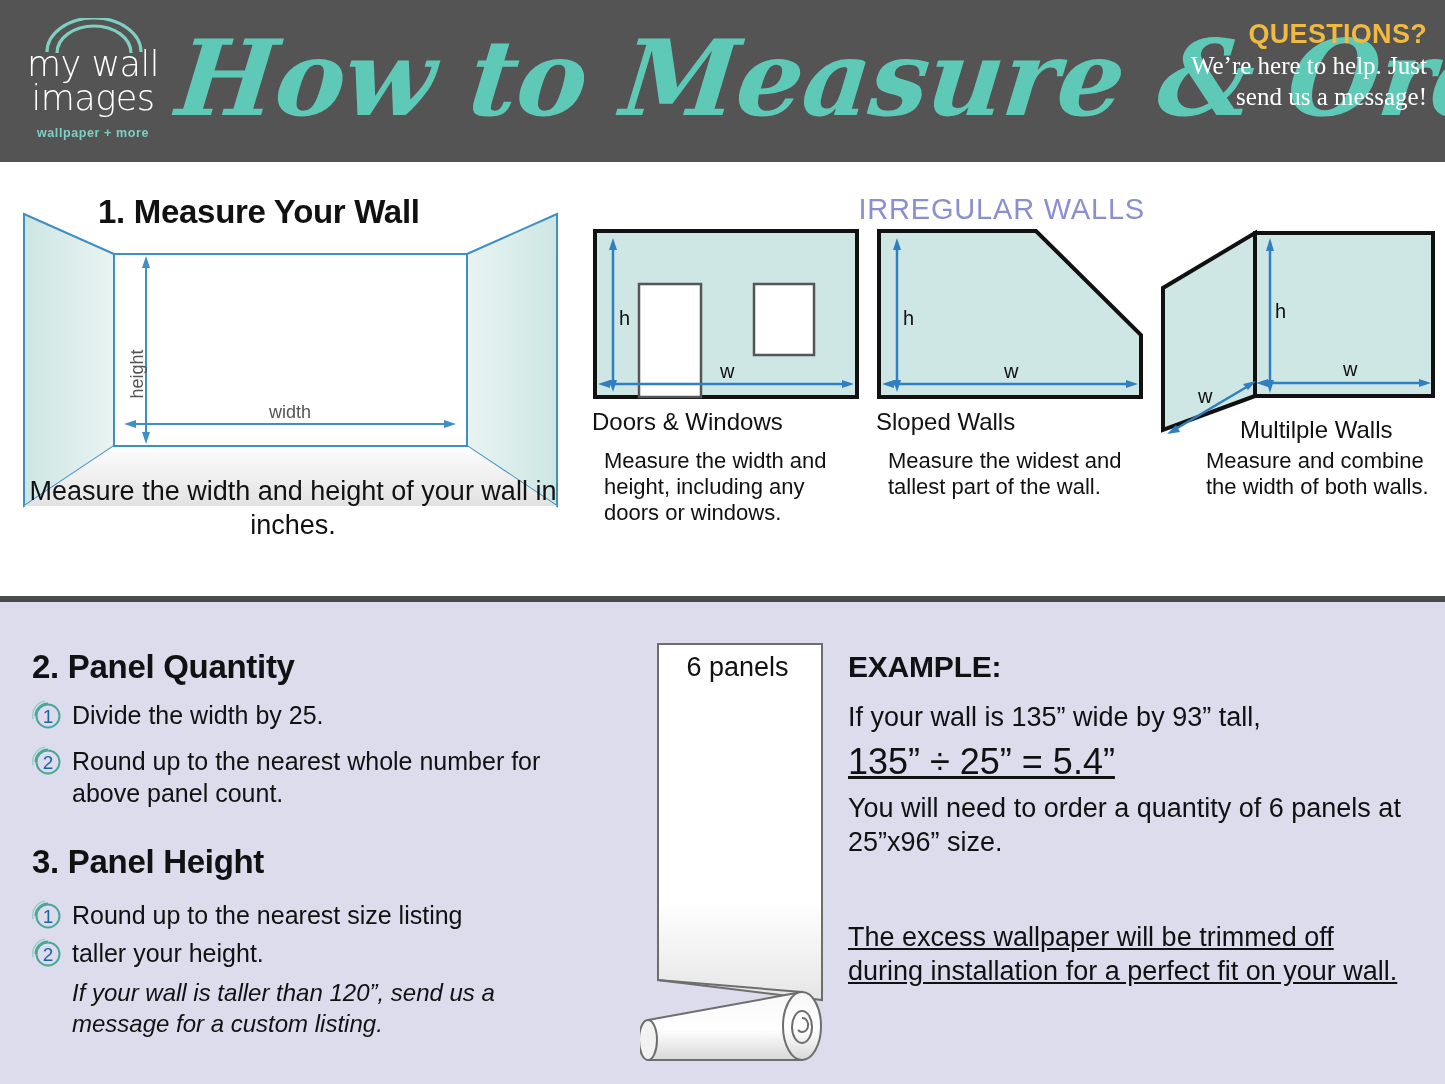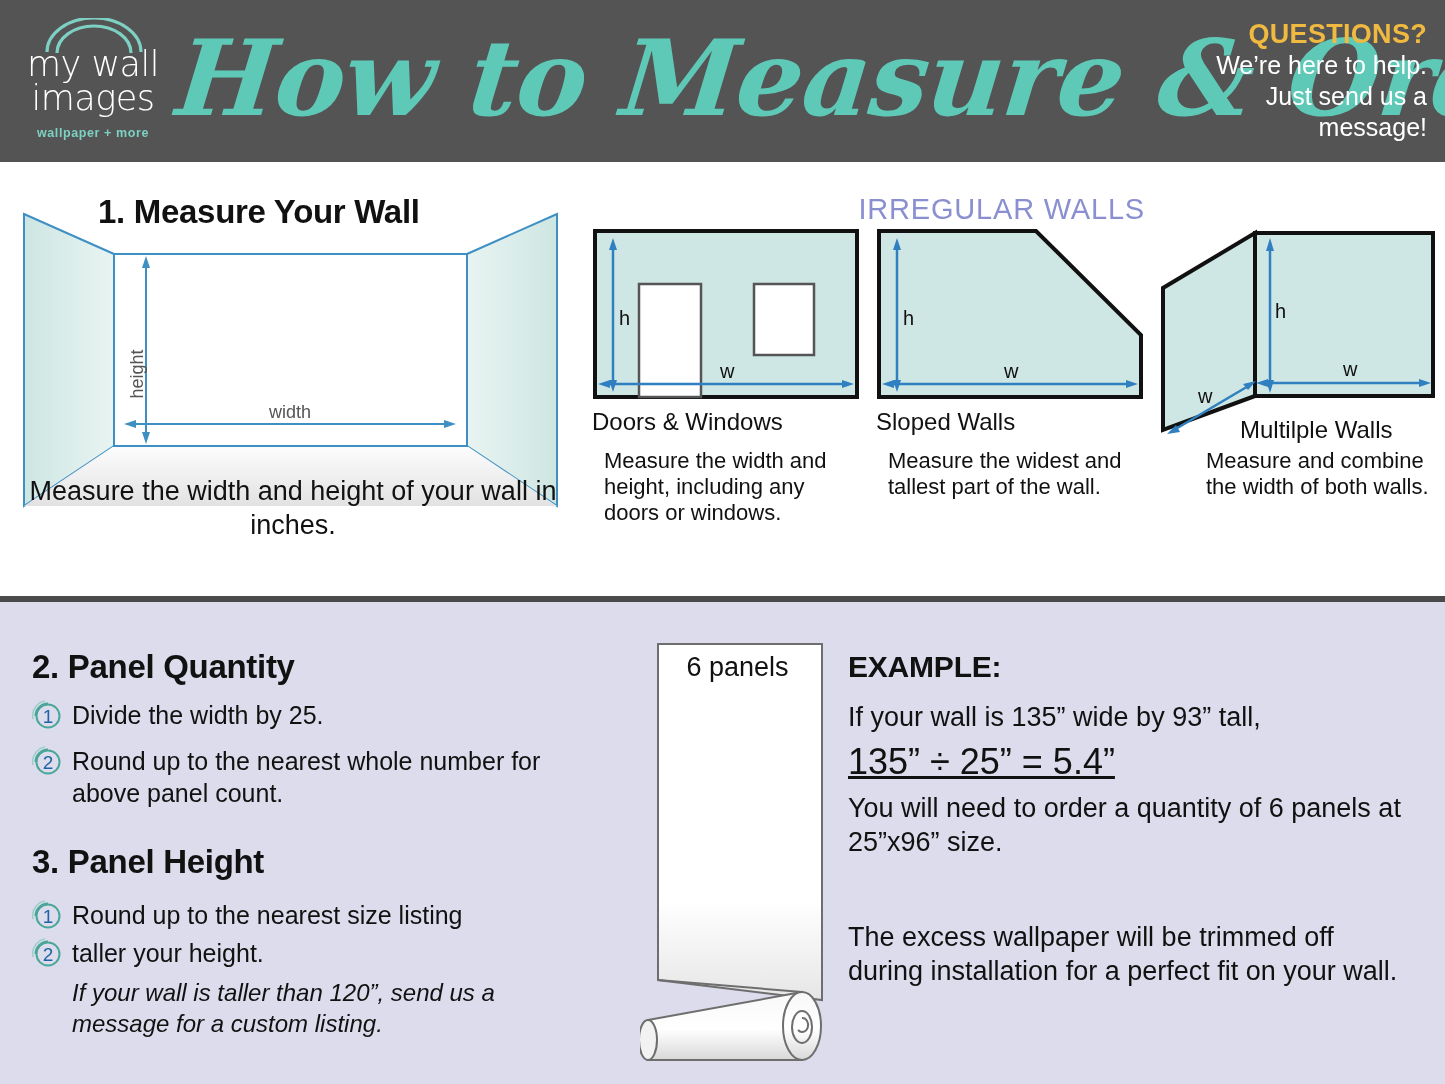--- a/index.html
+++ b/index.html
@@ -44,21 +44,21 @@
     letter-spacing:-1px;
   }
   .questions{
     position:absolute;right:18px;top:18px;width:250px;text-align:right;
   }
   .q-title{
     font-size:27px;font-weight:bold;color:#f0b93f;letter-spacing:0.3px;
     line-height:32px;
   }
   .q-body{
-    font-size:25px;color:#ffffff;line-height:31px;font-weight:400;
+    font-size:25px;color:#ffffff;line-height:31px;font-weight:400;font-family:Liberation Serif, serif;
   }
 
   
   .divider{
     position:absolute;left:0;top:596px;width:1445px;height:6px;background:#4a4a4a;
   }
 
   
   .top-area{position:absolute;left:0;top:162px;width:1445px;height:434px;background:#fff;}
 
@@ -124,21 +124,21 @@
   .ex-title{
     position:absolute;left:848px;top:650px;
     font-size:30px;font-weight:bold;color:#111;letter-spacing:-0.2px;
   }
   .ex-line{
     position:absolute;font-size:27px;color:#111;line-height:34px;
   }
   .ex-l1{left:848px;top:700px;width:580px;}
   .ex-eq{left:848px;top:745px;width:560px;text-align:left;font-size:36px;text-decoration:underline;}
   .ex-l2{left:848px;top:791px;width:560px;}
-  .ex-l3{left:848px;top:920px;width:560px;}
+  .ex-l3{left:848px;top:920px;width:560px;text-decoration:underline;}
 </style>
 </head>
 <body>
 
 <div class="page">
 
   <div class="header">
 
     <div class="logo">
       <svg class="logo-arc" viewBox="0 0 100 36">

